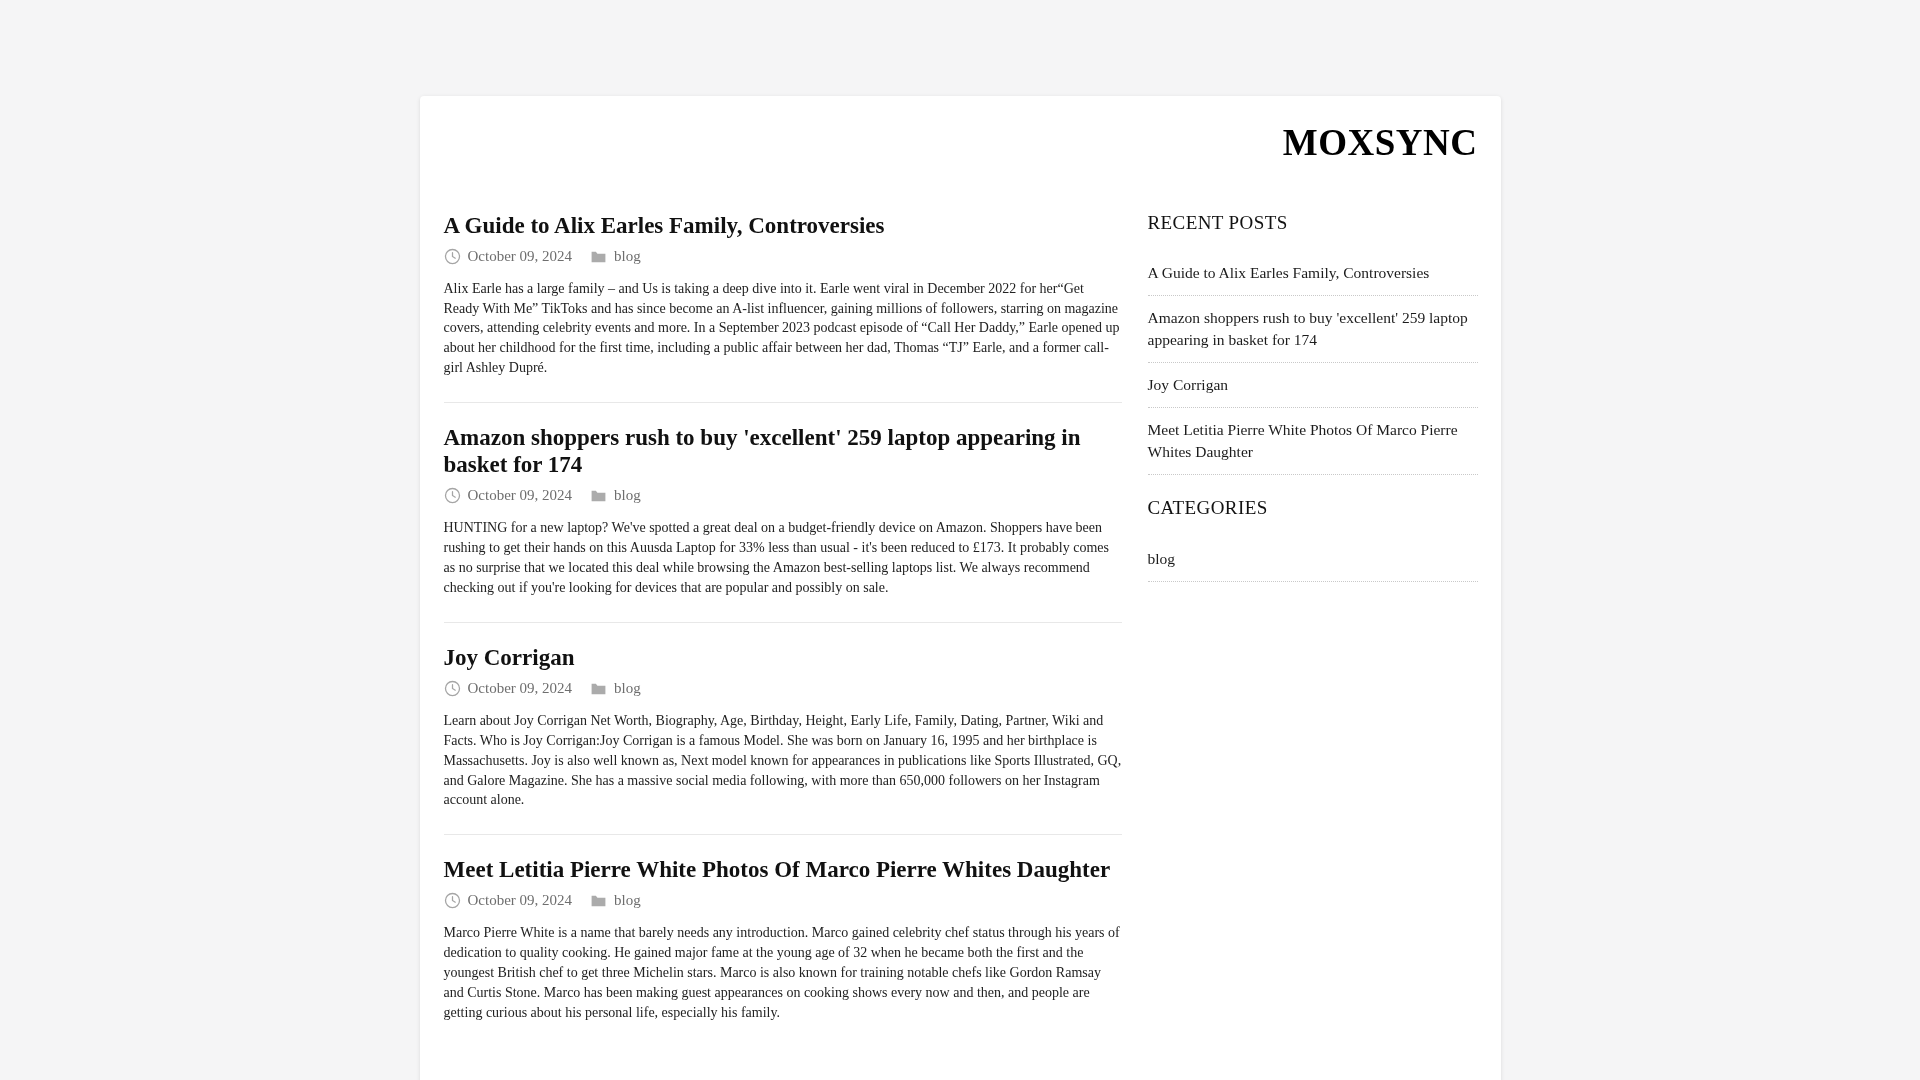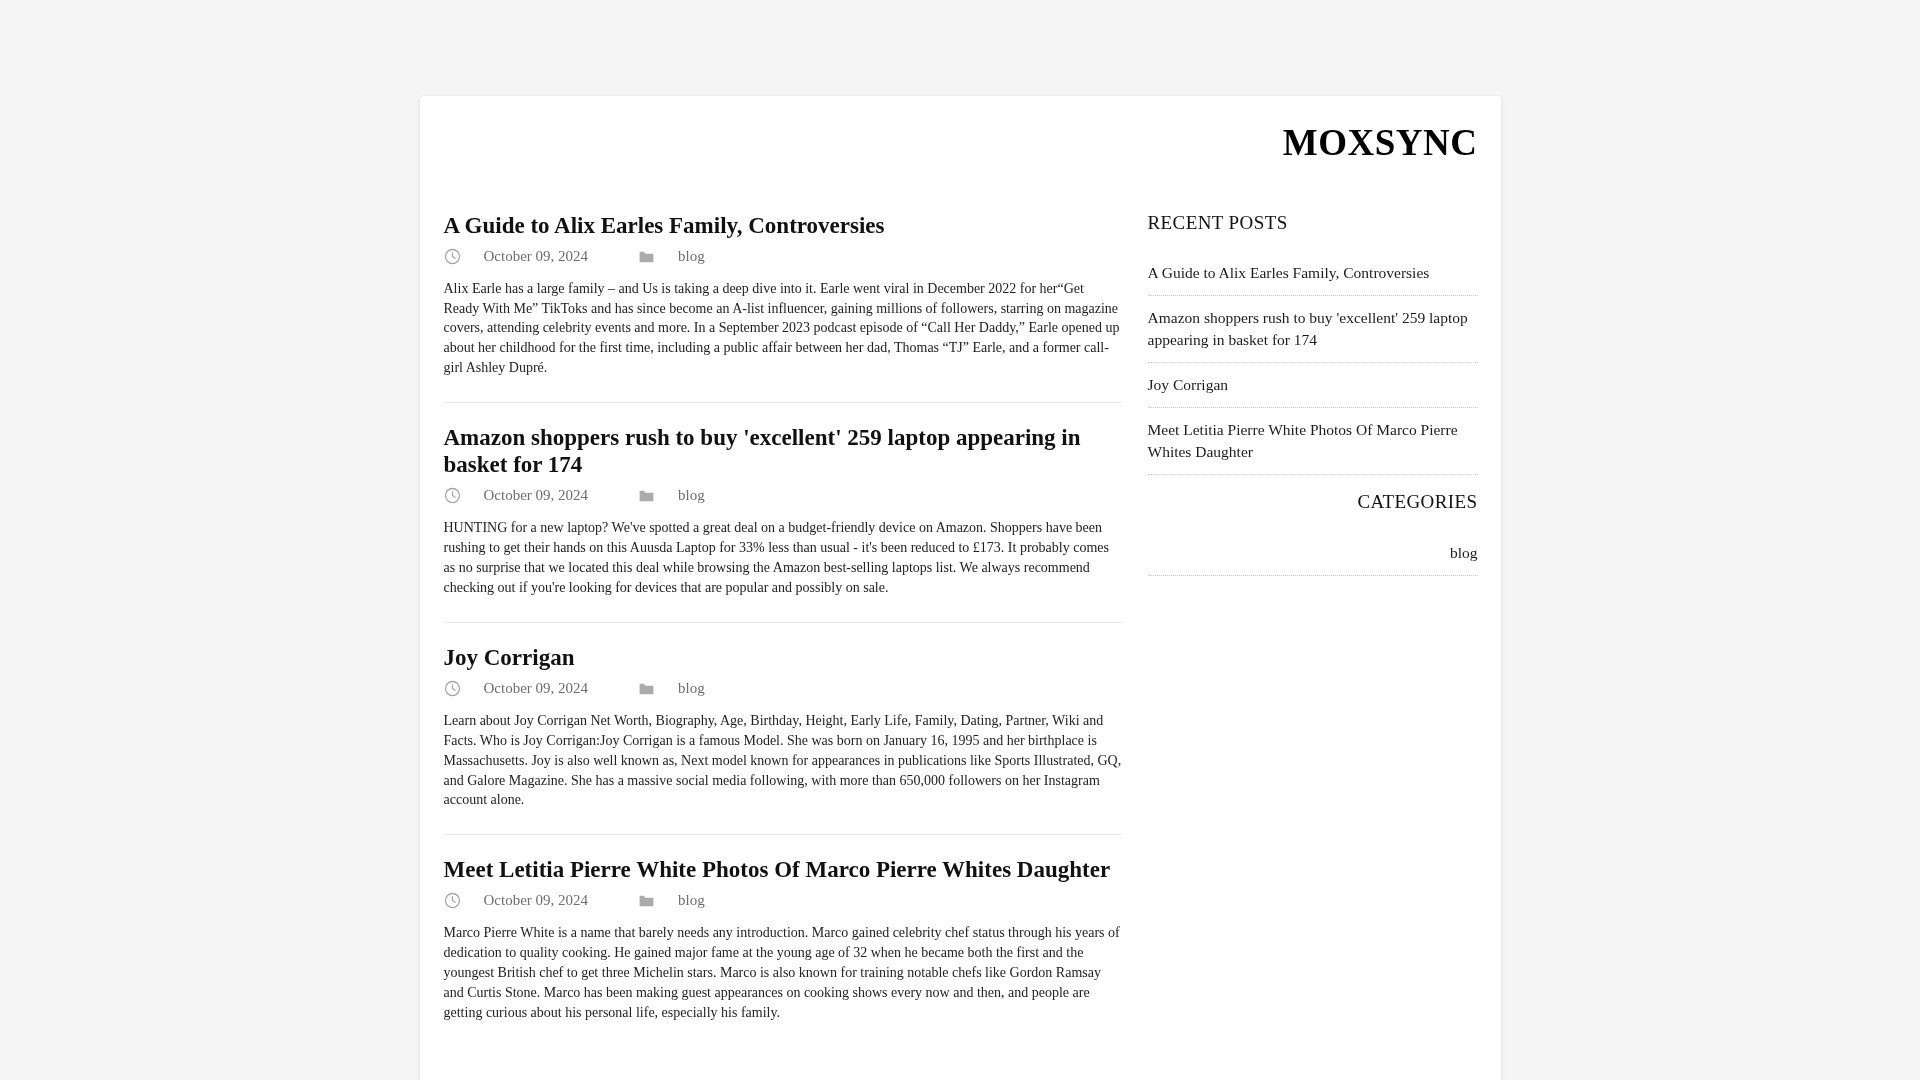--- a/index.html
+++ b/index.html
@@ -49,21 +49,20 @@
     color: #111111;
     line-height: 1.18;
     cursor: pointer;
   }
   .post-meta {
     display: flex;
     align-items: center;
     margin-top: 9px;
     font-size: 15px;
     color: #6e6e6e;
-    gap: 16px;
   }
   .post-meta .icon { display: inline-flex; align-items: center; margin-right: 7px; }
   .post-meta .meta-sep { width: 18px; }
   .post-meta .category-link { cursor: pointer; }
   .post-excerpt {
     margin: 14px 0 0 0;
     font-size: 14px;
     line-height: 1.42;
     color: #222222;
   }
@@ -82,21 +81,21 @@
     padding: 0;
   }
   .widget-list li {
     padding: 11px 0;
     border-bottom: 1px dotted #c9c9c9;
     font-size: 15.5px;
     line-height: 1.42;
     color: #1c1c1c;
     cursor: pointer;
   }
-  .widget-block + .widget-block { margin-top: 16px; text-align: right; }
+  .widget-block + .widget-block { margin-top: 22px; }
 </style>
 </head>
 <body>
 
 <div class="page-card">
 
   <h1 class="site-title">MOXSYNC</h1>
 
   <div class="content-row">
 

